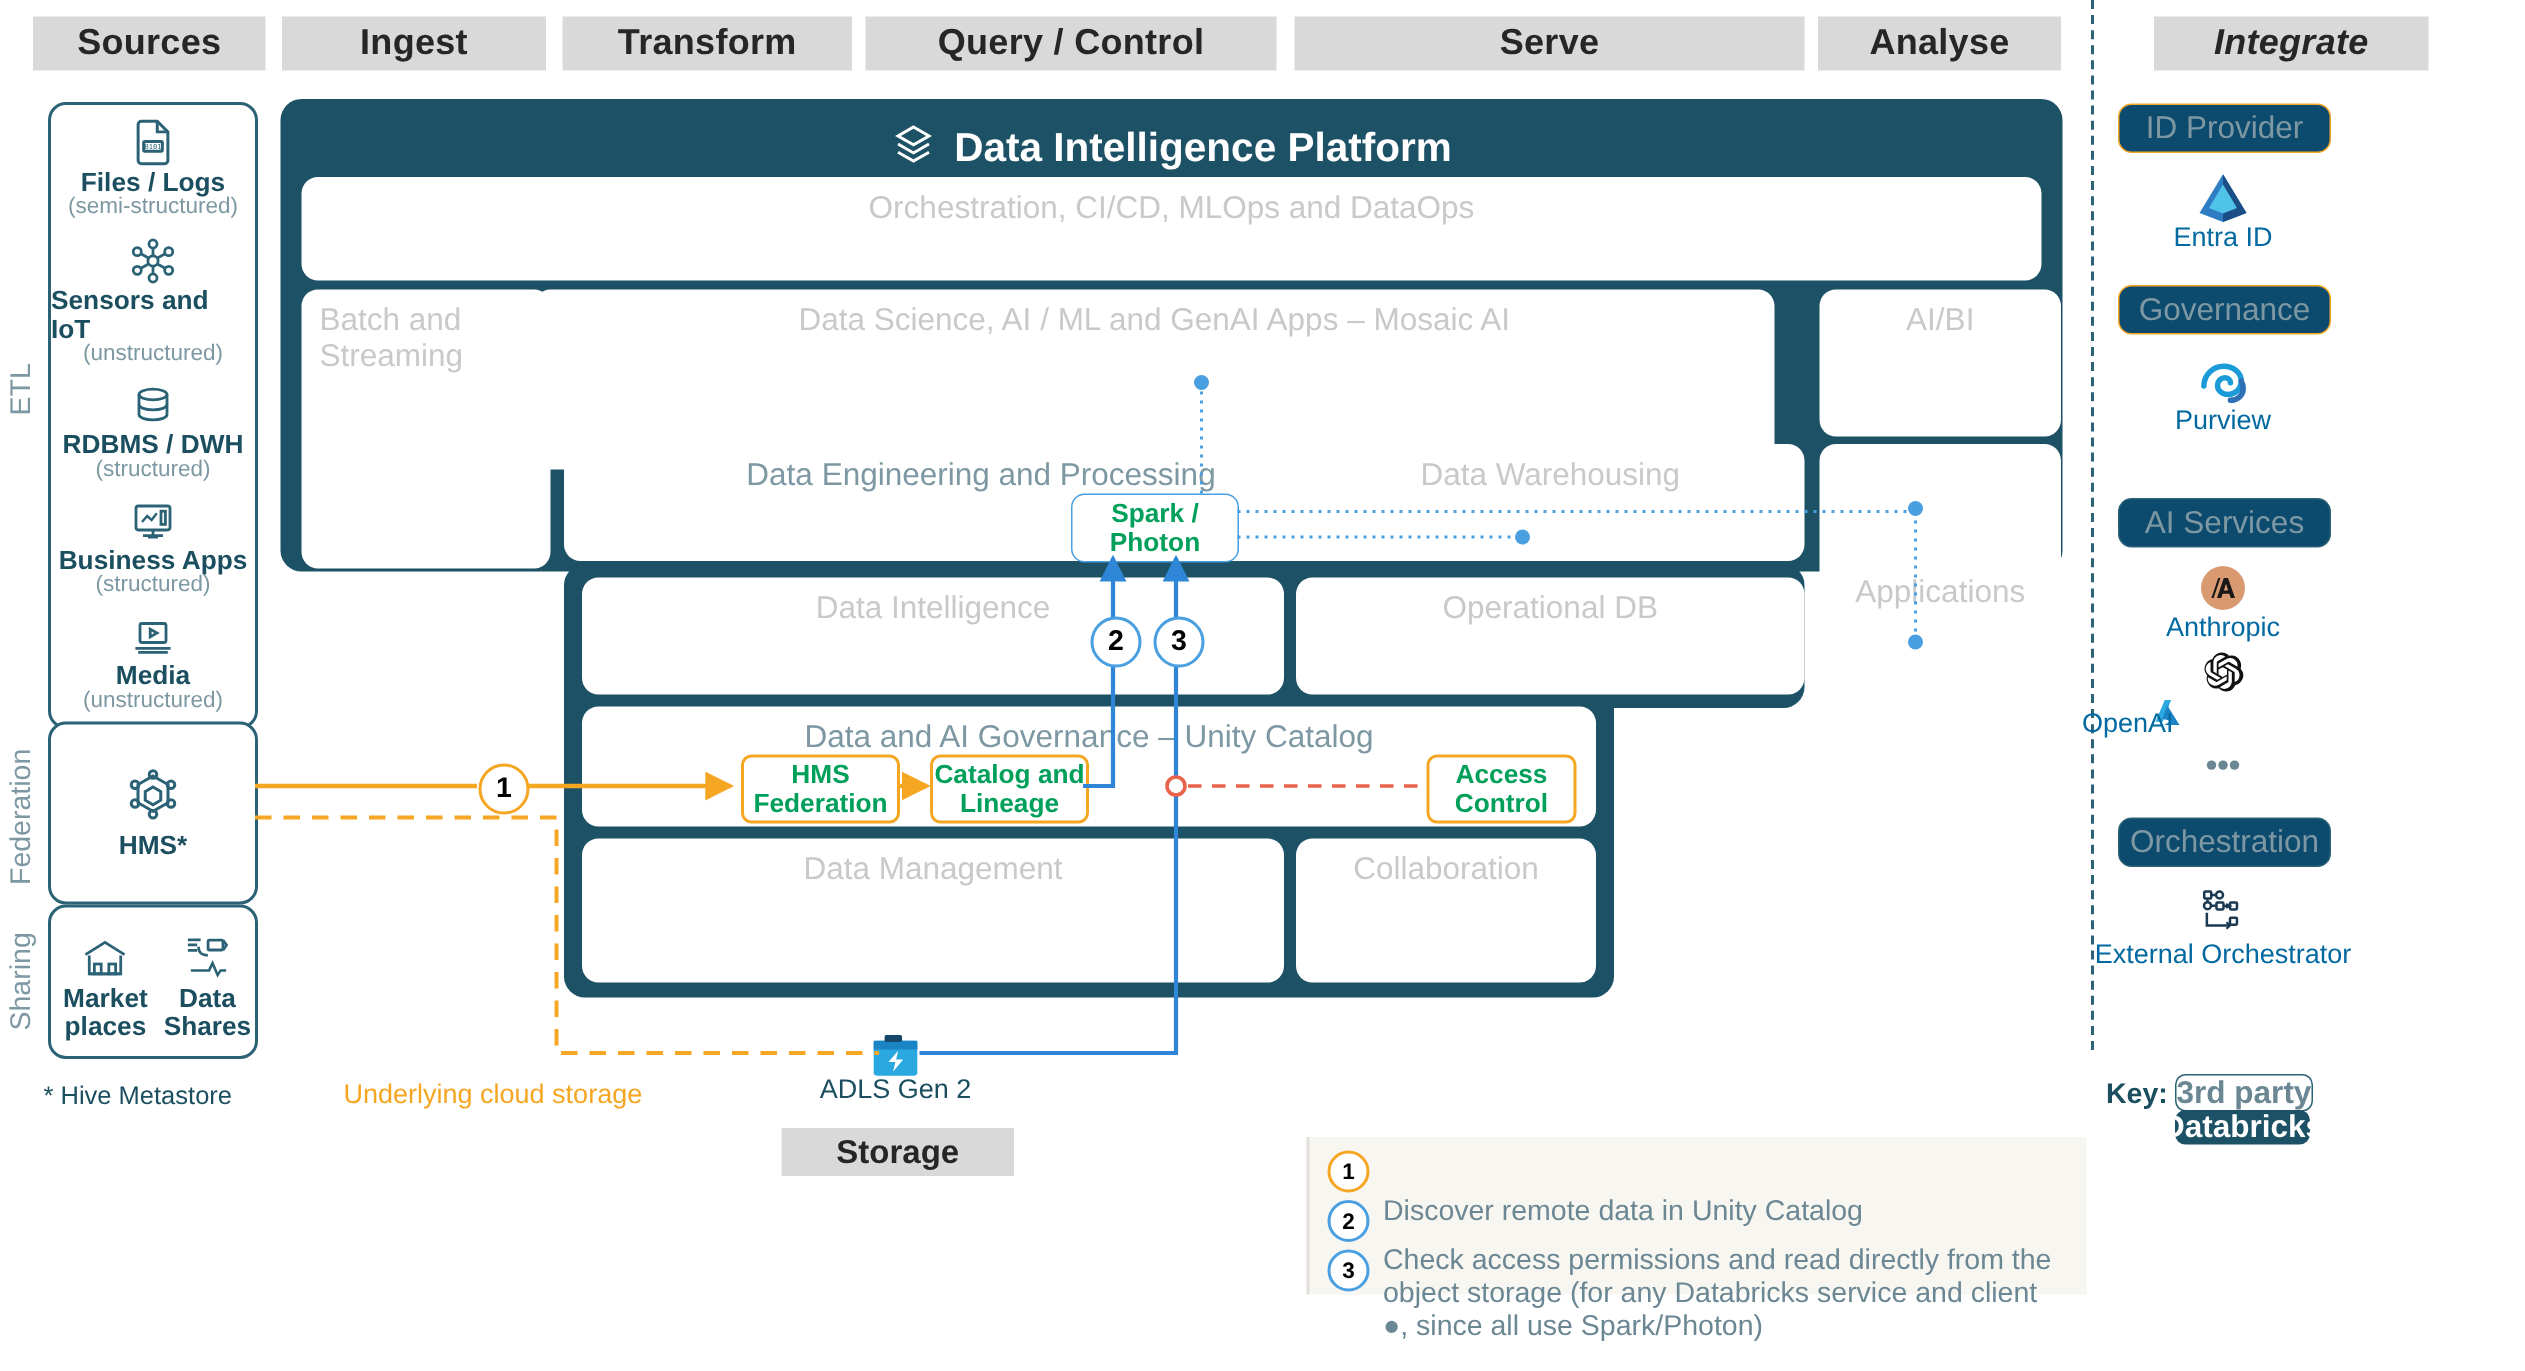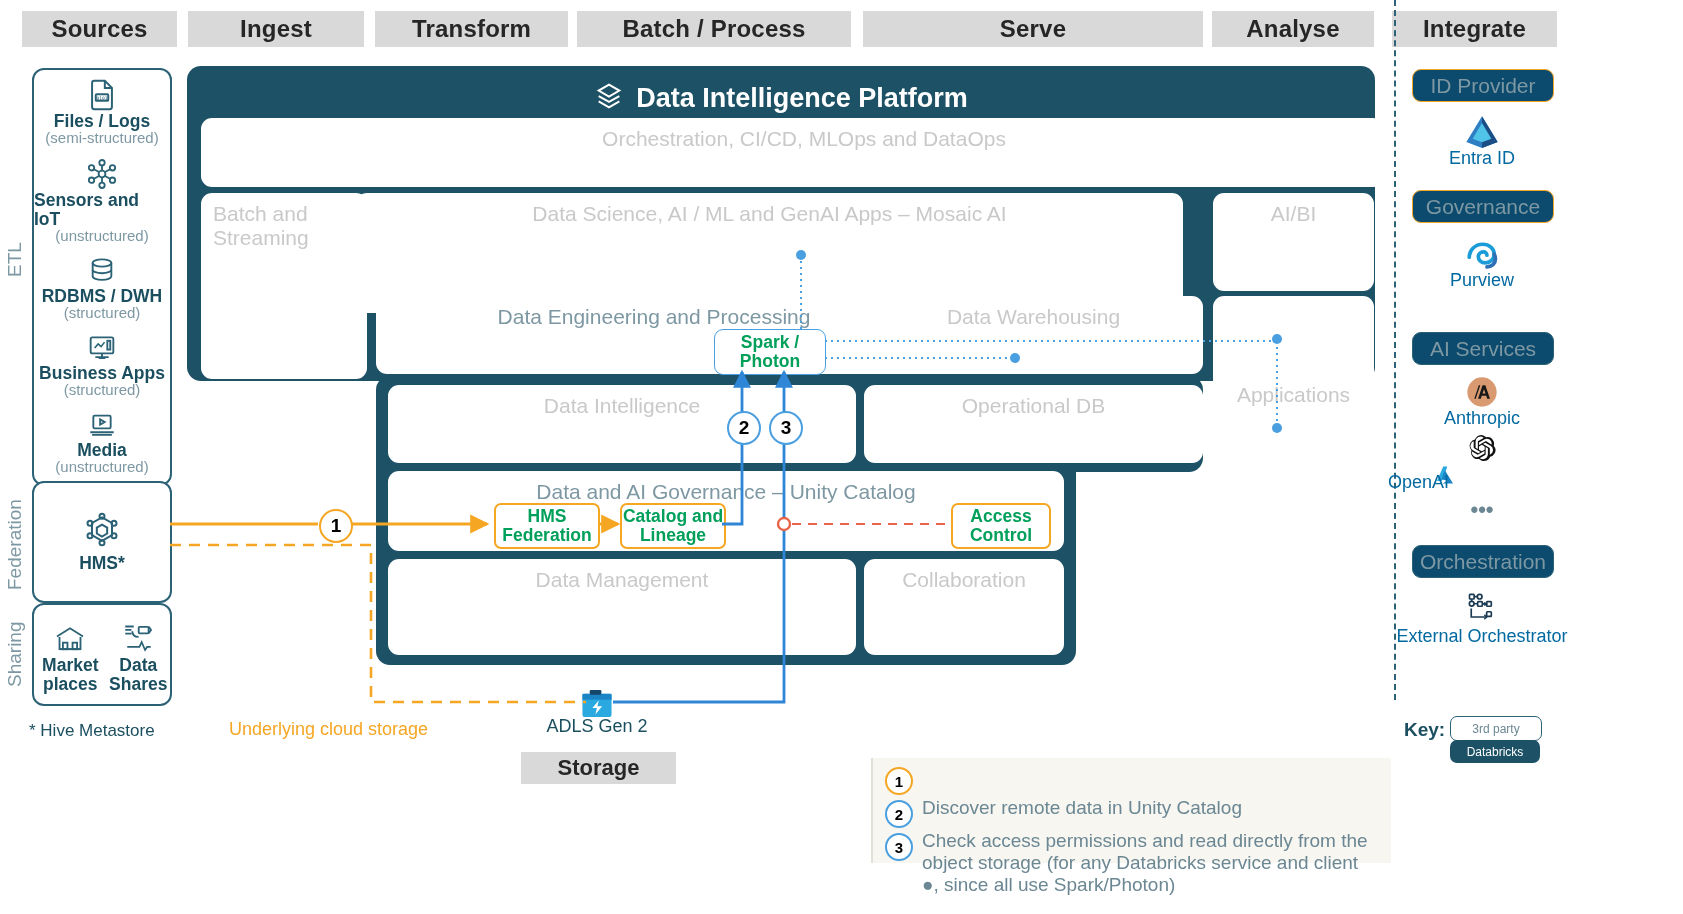--- a/index.html
+++ b/index.html
@@ -88,22 +88,22 @@
   .lnum{
     flex:0 0 auto;width:24px;height:24px;border-radius:50%;background:#fff;
     border:2.2px solid #4a9fe0;color:#000;font-weight:bold;font-size:15px;
     display:flex;align-items:center;justify-content:center;margin-top:3px;
   }
   .lnum.orange{border-color:#f5a623;}
   .ltxt{font-size:19px;color:#6b8793;line-height:1.17;}
 
   .keylbl{position:absolute;font-size:19px;font-weight:bold;color:#1b4f60;}
   .keypill{
-    position:absolute;border-radius:7px;font-size:12px;
-    display:flex;align-items:center;justify-content:center;
+    position:absolute;border-radius:7px;font-size:21px;
+    display:flex;align-items:center;justify-content:center;font-weight:bold;
   }
   .keypill.third{border:1.6px solid #2b6276;background:#fff;color:#6b8793;}
   .keypill.dbx{background:#1d5166;color:#fff;}
 
   .storage{
     position:absolute;left:521px;top:752px;width:155px;height:32px;background:#d9d9d9;
     display:flex;align-items:center;justify-content:center;
     font-size:22px;font-weight:bold;color:#262626;
   }
   .footnote{position:absolute;font-size:17px;color:#1b4f60;}
@@ -111,24 +111,24 @@
   .adlslbl{position:absolute;font-size:18px;color:#1b4f60;}
   svg.under{position:absolute;left:0;top:0;width:1683px;height:914px;pointer-events:none;z-index:5;}
   .dashcol{position:absolute;left:1394px;top:0;width:0;height:700px;border-left:2px dashed #2b6276;}
 </style>
 </head>
 <body>
 
 <div class="hdr" style="left:22px;width:155px;">Sources</div>
 <div class="hdr" style="left:188px;width:176px;">Ingest</div>
 <div class="hdr" style="left:375px;width:193px;">Transform</div>
-<div class="hdr" style="left:577px;width:274px;">Batch / Process</div>
+<div class="hdr" style="left:577px;width:274px;">Query / Control</div>
 <div class="hdr" style="left:863px;width:340px;">Serve</div>
 <div class="hdr" style="left:1212px;width:162px;">Analyse</div>
-<div class="hdr" style="left:1392px;width:165px;">Integrate</div>
+<div class="hdr" style="left:1436px;width:183px;font-style:italic;">Integrate</div>
 
 <div class="dashcol"></div>
 
 <div class="vlabel" style="left:4px;top:185px;height:150px;">ETL</div>
 <div class="vlabel" style="left:4px;top:486px;height:118px;">Federation</div>
 <div class="vlabel" style="left:4px;top:608px;height:92px;">Sharing</div>
 
 <div class="srcbox" style="left:32px;top:68px;width:136px;height:406px;padding-top:8px;gap:6px;align-items:center;">
   <div class="srcitem">
     <svg width="34" height="34" viewBox="0 0 24 24" fill="none" stroke="#2b6276" stroke-width="1.4">
@@ -227,21 +227,21 @@
 <div class="platform"></div>
 <div class="platform-title">
   <svg width="30" height="32" viewBox="0 0 24 26" fill="none" stroke="#fff" stroke-width="1.6">
     <path d="M12 2.2 20.4 7 12 11.8 3.6 7z"></path>
       <path d="M3.6 11.4 12 16.2l8.4-4.8"></path>
       <path d="M3.6 15.8 12 20.6l8.4-4.8"></path>
   </svg>
   <span>Data Intelligence Platform</span>
 </div>
 
-<div class="white" style="left:201px;top:118px;width:1160px;height:69px;padding-left:23px;">
+<div class="white" style="left:201px;top:118px;width:1160px;height:69px;">
   <span>Orchestration, CI/CD, MLOps and DataOps</span>
 </div>
 
 <div class="white" style="left:201px;top:193px;width:166px;height:186px;text-align:left;">
   <span style="padding-left:12px;">Batch and Streaming</span>
 </div>
 <div class="white" style="left:356px;top:193px;width:827px;height:120px;">
   <span>Data Science, AI / ML and GenAI Apps – Mosaic AI</span>
 </div>
 <div class="white" style="left:1213px;top:193px;width:161px;height:98px;">

